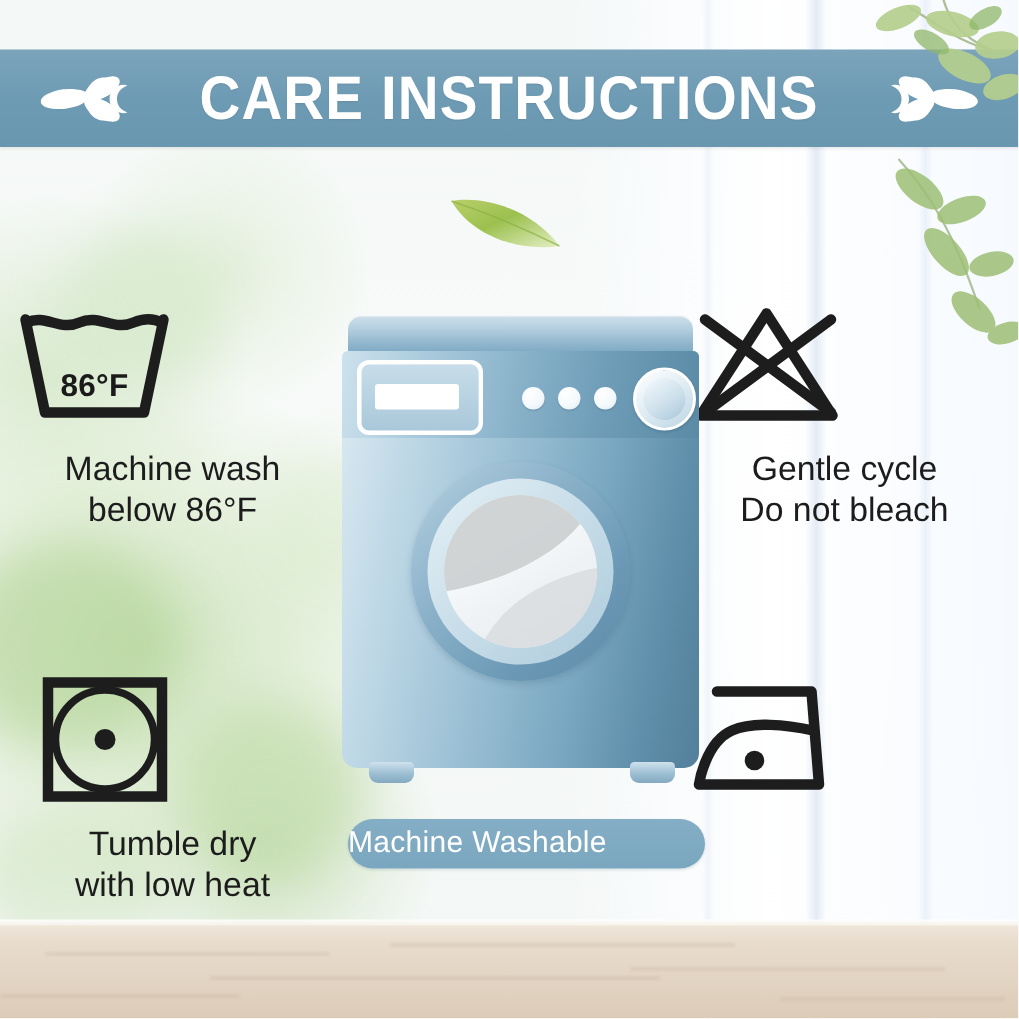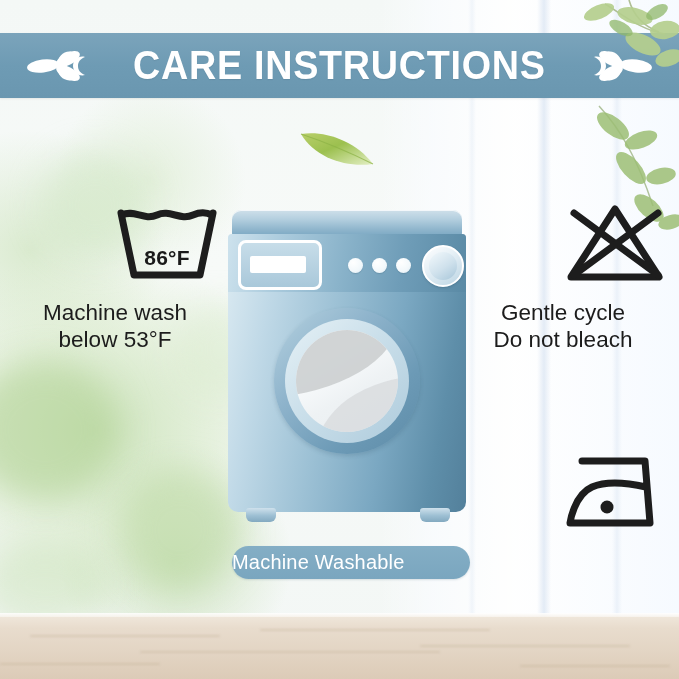--- a/index.html
+++ b/index.html
@@ -70,21 +70,21 @@
     white-space:nowrap;
     text-shadow:0 1px 1px rgba(60,90,110,.18);
   }
   .ornament{width:64px;height:40px;flex:0 0 auto;}
   .ornament svg{display:block;}
 
   
   .sym{
     position:absolute;width:210px;text-align:center;z-index:4;
   }
-  .sym .glyph{height:96px;display:flex;align-items:center;justify-content:flex-end;}
+  .sym .glyph{height:96px;display:flex;align-items:center;justify-content:flex-start;}
   .sym .cap{
     margin-top:8px;
     font-size:22.5px;color:#1c1c1c;line-height:1.22;white-space:pre-line;
   }
   #sym-wash   { left:10px;  top:195px; }
   #sym-bleach { left:458px; top:195px; }
   #sym-dry    { left:10px;  top:445px; }
   #sym-iron   { left:458px; top:445px; }
 
   .tub-temp{
@@ -278,35 +278,46 @@
     <div class="glyph">
       <div class="glyph-wrap" style="width:106px;height:84px;">
         <svg viewBox="0 0 106 84" width="106" height="84">
           <path d="M8 14 C20 8 30 20 43 14 C56 8 66 20 79 14 C86 11 92 11 98 14" stroke="#1d1d1d" stroke-width="7" fill="none" stroke-linecap="round" stroke-linejoin="round"></path>
           <path d="M7 12 L20 74 L86 74 L99 12" stroke="#1d1d1d" stroke-width="7" fill="none" stroke-linejoin="round" stroke-linecap="round"></path>
         </svg>
         <div class="tub-temp">86°F</div>
       </div>
     </div>
     <div class="cap">Machine wash
-below 53°F</div>
+below 86°F</div>
   </div>
 
   <div class="sym" id="sym-bleach">
     <div class="glyph">
       <svg viewBox="0 0 106 84" width="106" height="84">
         <path d="M53 8 L97 76 L9 76 Z" stroke="#1d1d1d" stroke-width="7" fill="none" stroke-linejoin="round"></path>
         <path d="M12 12 L96 74" stroke="#1d1d1d" stroke-width="7" fill="none" stroke-linecap="round"></path>
         <path d="M96 12 L12 74" stroke="#1d1d1d" stroke-width="7" fill="none" stroke-linecap="round"></path>
       </svg>
     </div>
     <div class="cap">Gentle cycle
 Do not bleach</div>
   </div>
 
+  <div class="sym" id="sym-dry">
+    <div class="glyph">
+      <svg viewBox="0 0 106 84" width="106" height="84">
+        <rect x="22" y="4" width="76" height="76" stroke="#1d1d1d" stroke-width="7" fill="none"></rect>
+        <circle cx="60" cy="42" r="33" stroke="#1d1d1d" stroke-width="5" fill="none"></circle>
+        <circle cx="60" cy="42" r="7" fill="#1d1d1d"></circle>
+      </svg>
+    </div>
+    <div class="cap">Tumble dry
+with low heat</div>
+  </div>
 
   <div class="sym" id="sym-iron">
     <div class="glyph">
       <svg viewBox="0 0 106 84" width="106" height="84">
         <path d="M20 10 L83 10 L88 72 L8 72 C8 72 12 44 30 36 C44 30 66 32 84 36" stroke="#1d1d1d" stroke-width="7" fill="none" stroke-linejoin="round" stroke-linecap="round"></path>
         <circle cx="45" cy="56" r="6.5" fill="#1d1d1d"></circle>
       </svg>
     </div>
   </div>
 

